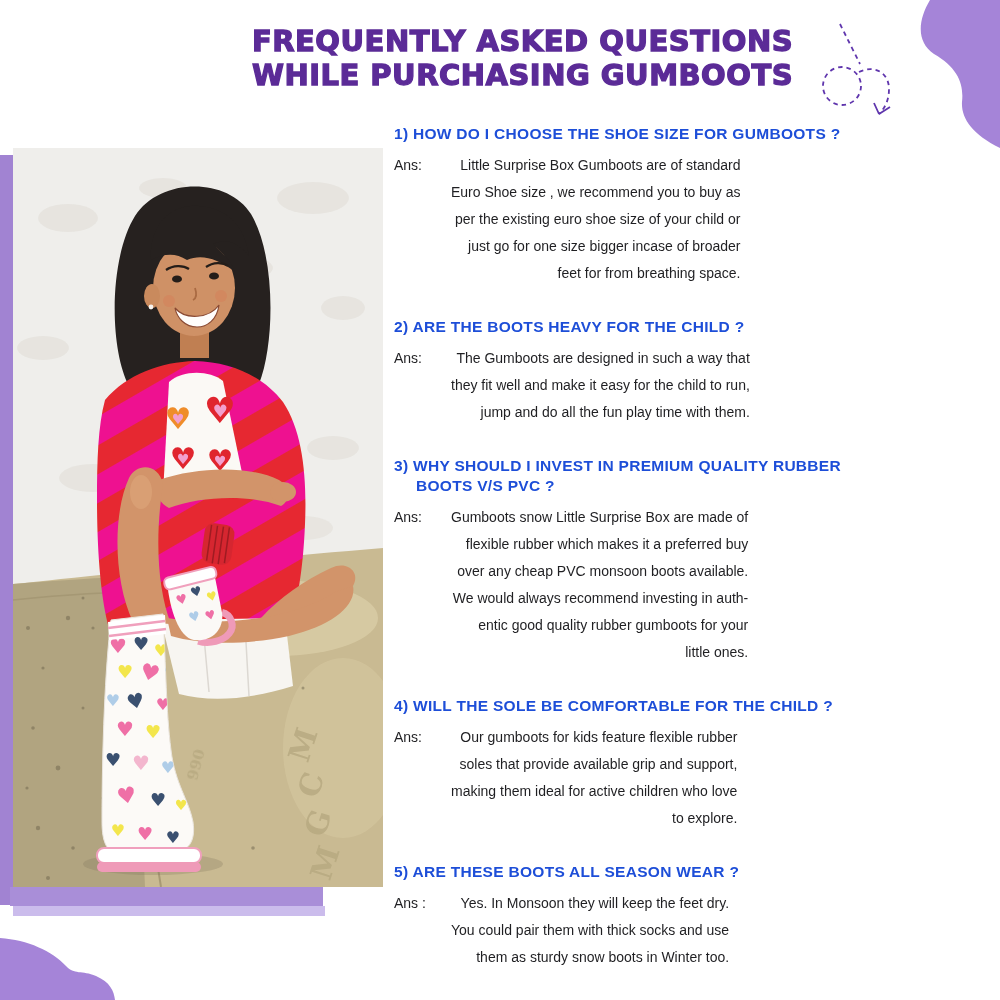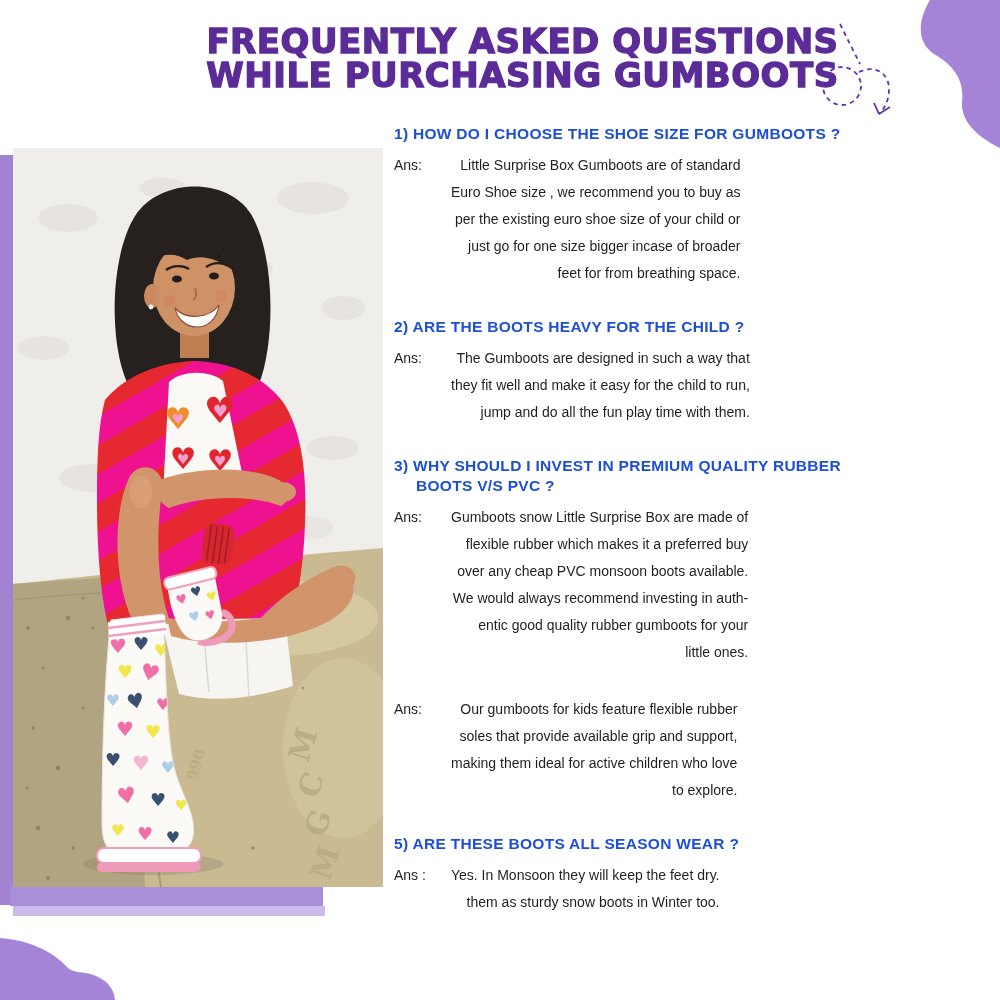--- a/index.html
+++ b/index.html
@@ -2,21 +2,21 @@
 <html><head>
 <meta charset="utf-8">
 <style>
   html,body{margin:0;padding:0;background:#ffffff;}
   .canvas{position:relative;width:1000px;height:1000px;background:#ffffff;overflow:hidden;
           font-family:"Liberation Sans",sans-serif;}
 
   
   .title-block{position:absolute;left:145px;top:24px;width:755px;text-align:center;
     color:#5b2b97;font-family:"DejaVu Sans",sans-serif;font-weight:900;
-    font-size:34px;line-height:34px;letter-spacing:.5px;-webkit-text-stroke:1.3px #5b2b97;}
+    font-size:29px;line-height:34px;letter-spacing:.5px;-webkit-text-stroke:1.3px #5b2b97;}
 
   
   .blob-tr{position:absolute;right:0;top:0;}
   .blob-bl{position:absolute;left:0;bottom:0;}
   .arrow-doodle{position:absolute;left:802px;top:14px;}
 
   
   .strip-left{position:absolute;left:0;top:155px;width:13px;height:750px;background:#a183d2;}
   .strip-bottom-dark{position:absolute;left:10px;top:887px;width:313px;height:19px;background:#a98ed8;}
   .strip-bottom-light{position:absolute;left:13px;top:906px;width:312px;height:10px;background:#cbbcec;}
@@ -288,38 +288,42 @@
           <div>flexible rubber which makes it a preferred buy</div>
           <div>over any cheap PVC monsoon boots available.</div>
           <div>We would always recommend investing in auth-</div>
           <div>entic good quality rubber gumboots for your</div>
           <div>little ones.</div>
         </div>
       </div>
     </div>
 
     <div class="faq-item">
+      <div class="faq-q">
+        <div>4) WILL THE SOLE BE COMFORTABLE FOR THE CHILD ?</div>
+      </div>
       <div class="faq-a">
         <span class="ans-label">Ans:</span>
         <div class="ans-lines">
           <div>Our gumboots for kids feature flexible rubber</div>
           <div>soles that provide available grip and support,</div>
           <div>making them ideal for active children who love</div>
           <div>to explore.</div>
         </div>
       </div>
     </div>
 
     <div class="faq-item">
       <div class="faq-q">
         <div>5) ARE THESE BOOTS ALL SEASON WEAR ?</div>
       </div>
       <div class="faq-a">
         <span class="ans-label">Ans :</span>
         <div class="ans-lines">
           <div>Yes. In Monsoon they will keep the feet dry.</div>
+          <div>You could pair them with thick socks and use</div>
           <div>them as sturdy snow boots in Winter too.</div>
         </div>
       </div>
     </div>
 
   </div>
 </div>
 
 </body></html>

